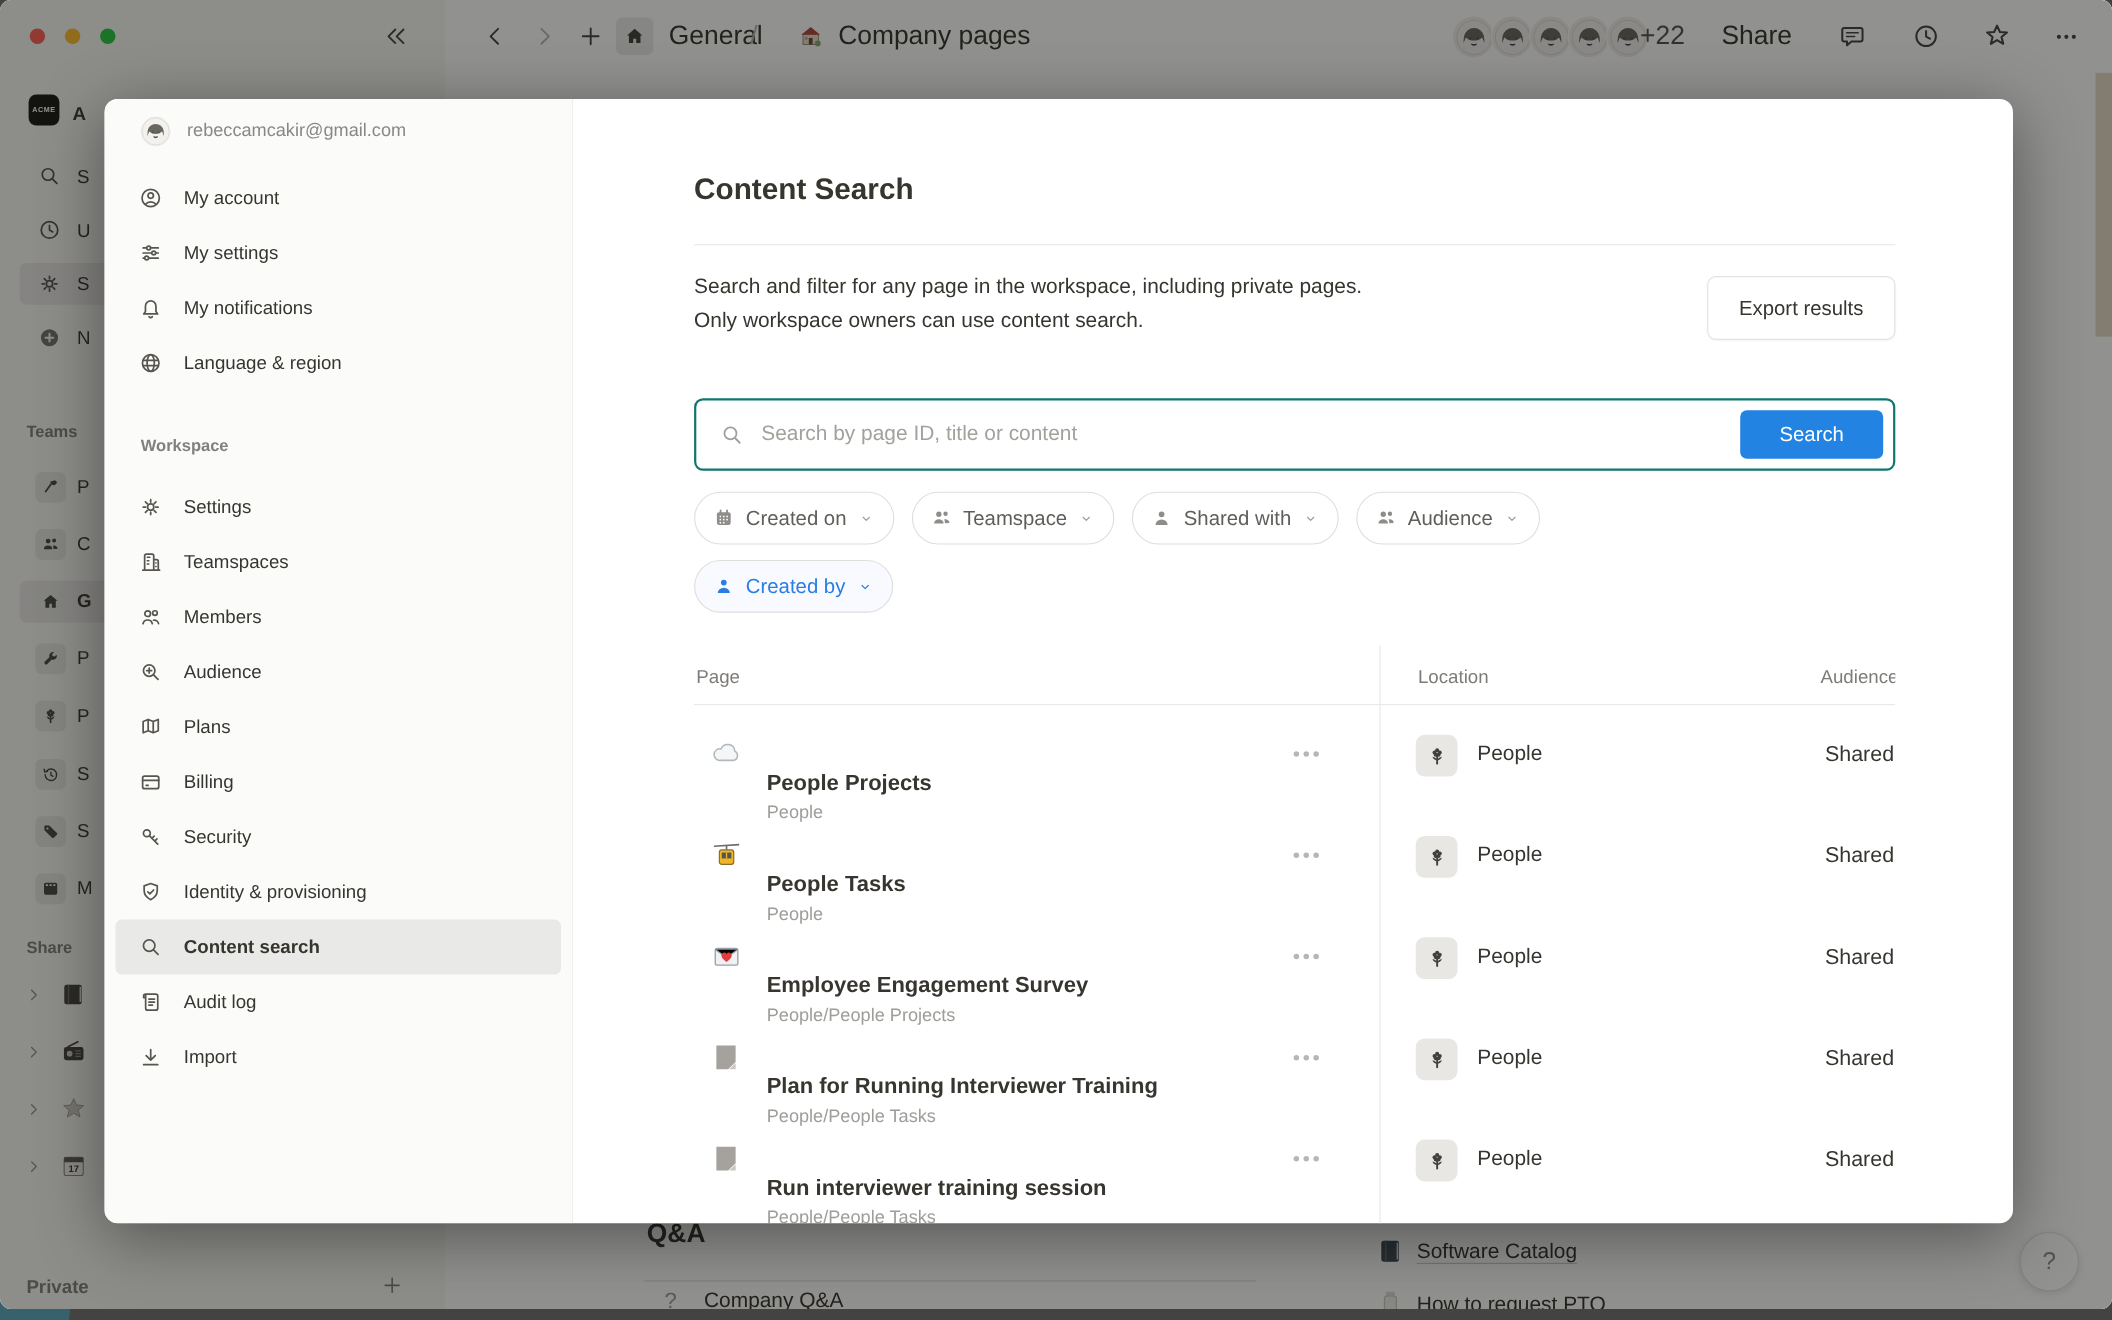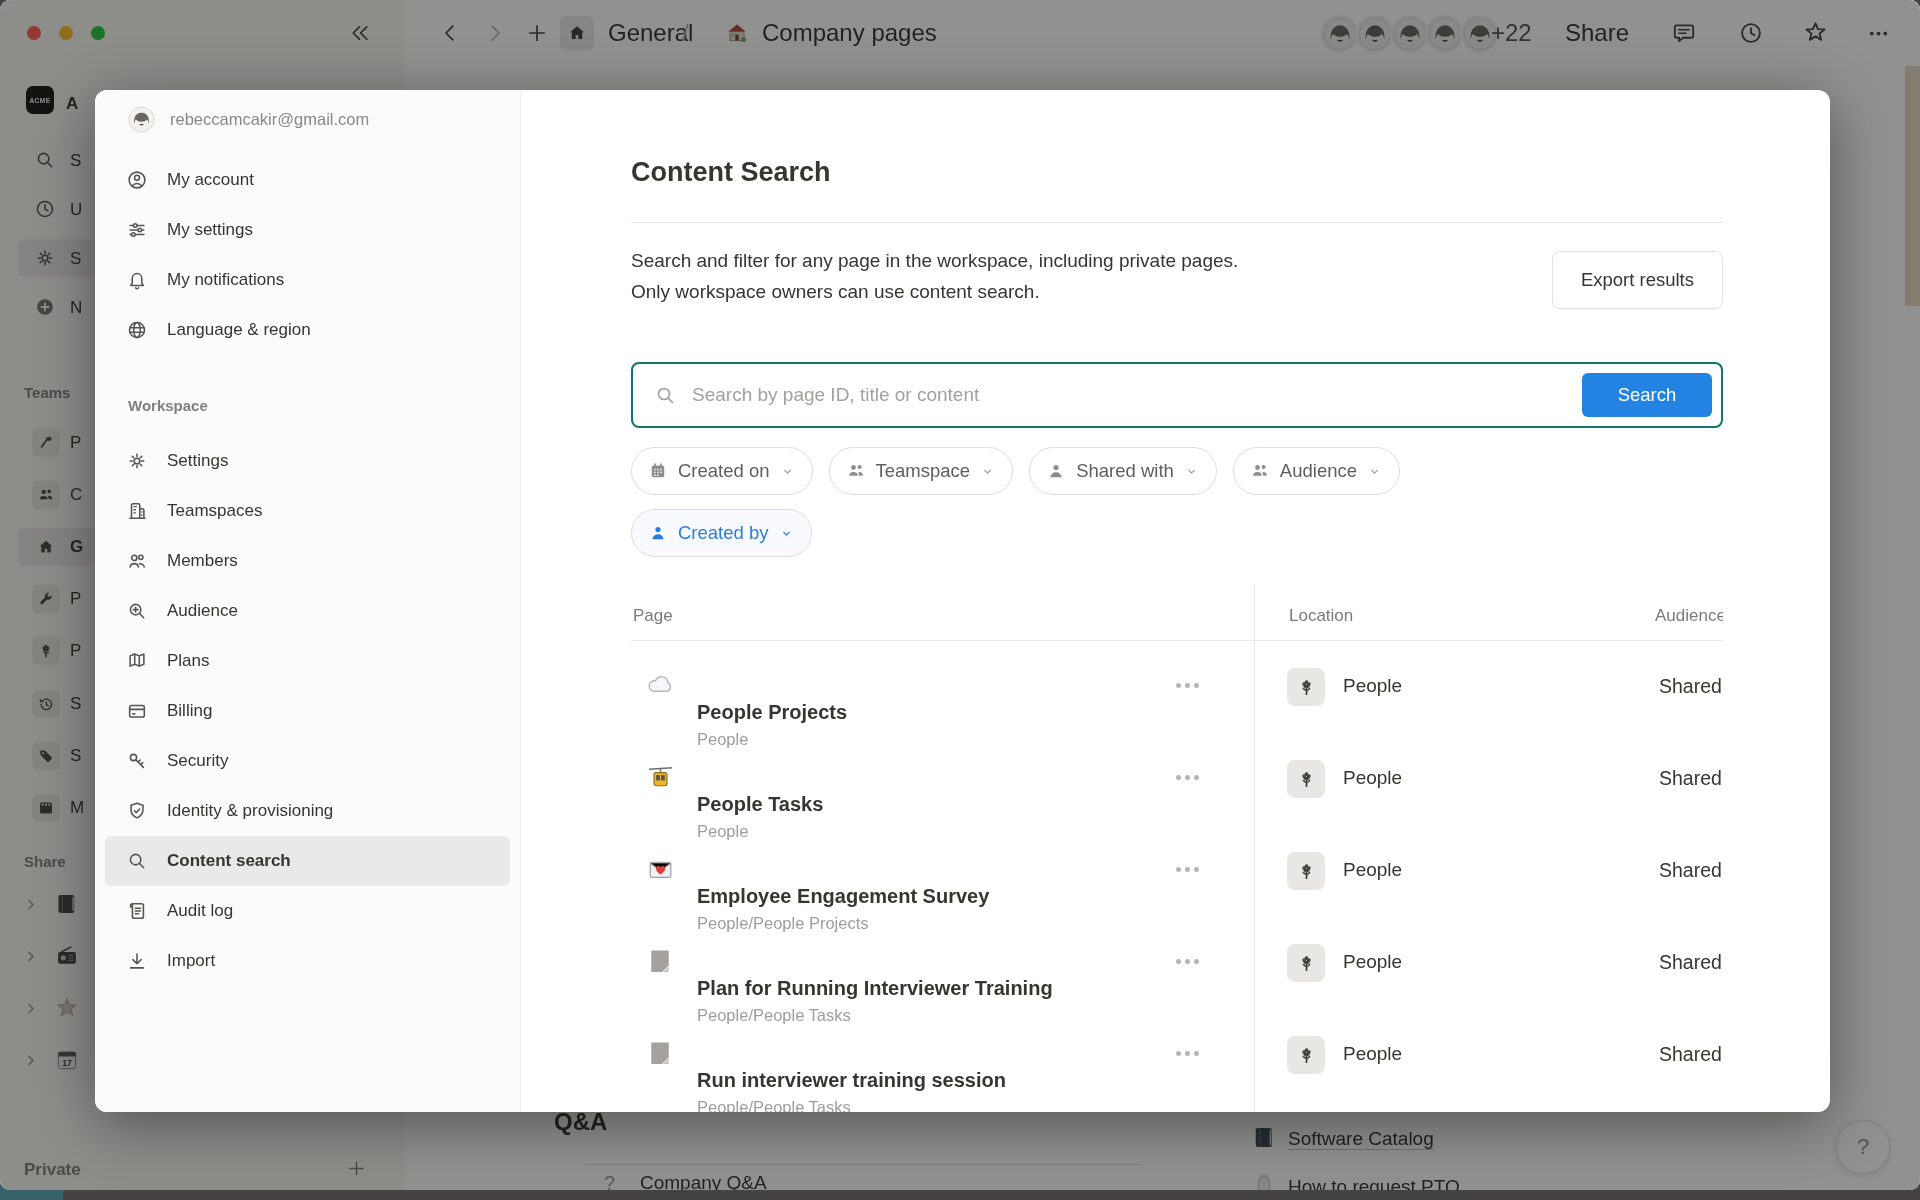--- a/index.html
+++ b/index.html
@@ -528,21 +528,21 @@
           </svg></span>
     <span class="abs tbicon" style="left:1397px;top:19px"><svg class="ic" width="27" height="27">
             <use href="#i-star-o"></use>
           </svg></span>
     <span class="abs tbicon" style="left:1461px;top:21px"><svg class="ic" width="25" height="25">
             <use href="#i-dots"></use>
           </svg></span>
   </div>
 
   <div>
-    <div class="qa-h" style="left:554px;top:1108px">Q&amp;A</div>
+    <div class="qa-h" style="left:588px;top:1108px">Q&amp;A</div>
     <div class="abs" style="left:585px;top:1164px;width:557px;height:1px;background:#dedcd8"></div>
     <span class="abs" style="left:604px;top:1172px;font-size:20px;color:#9b9998">?</span>
     <span class="abs pg-link" style="left:640px;top:1172px">Company Q&amp;A</span>
     <span class="abs" style="left:1251px;top:1124px"><svg width="27" height="27" viewBox="0 0 24 24">
             <use href="#i-book2"></use>
           </svg></span>
     <span class="abs pg-link" style="left:1288px;top:1128px">Software Catalog</span>
     <span class="abs" style="left:1251px;top:1170px"><svg width="26" height="26" viewBox="0 0 24 24">
             <use href="#i-jar"></use>
           </svg></span>

